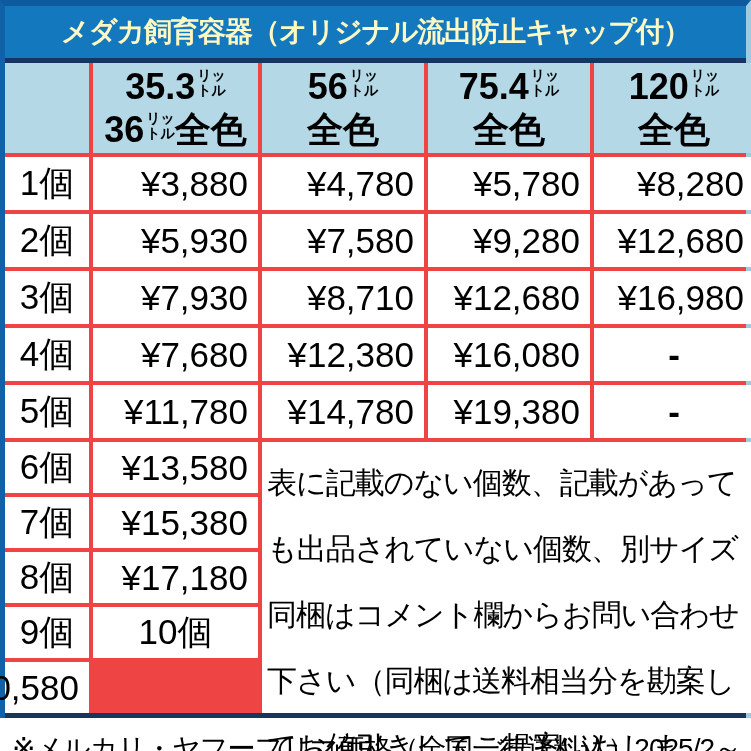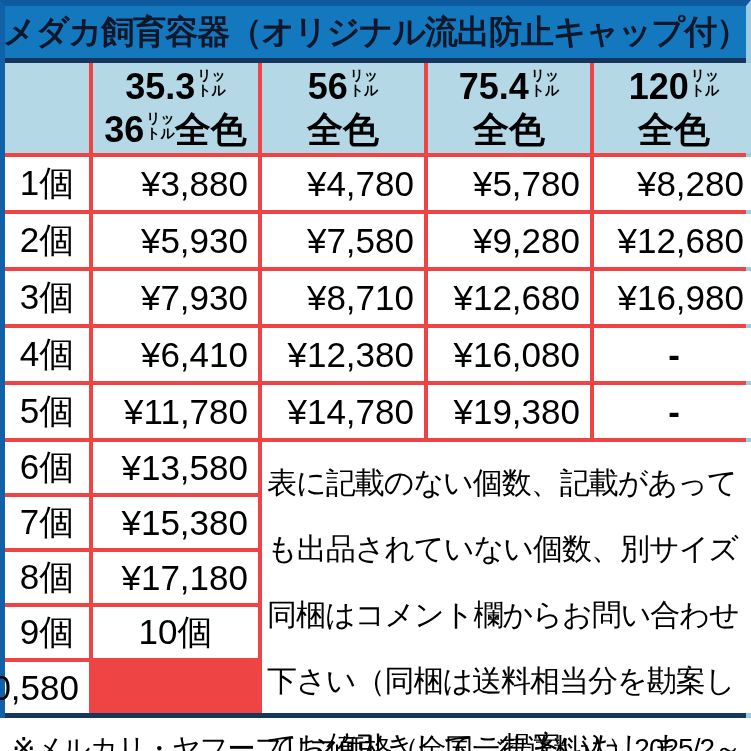--- a/index.html
+++ b/index.html
@@ -12,23 +12,23 @@
   .frame{
     width:741px;
     border-top:6px solid #0d5a9e;
     border-left:5px solid #1061a7;
     border-right:5px solid #9ccbe2;
   }
   .titlebar{
     height:52px;
     background:#1478be;
     border-bottom:5px solid #17365d;
-    color:#0f172a;
+    color:#fef9c3;
     font-weight:bold;
-    font-size:33px;
+    font-size:28px;
     letter-spacing:-1px;
     display:flex;align-items:center;justify-content:center;
     white-space:nowrap;
   }
   .grid{
     display:grid;
     grid-template-columns:84px 165px 162px 162px 160px;
     grid-template-rows:90px repeat(5,53px) repeat(5,51px);
     gap:4px;
     background:#ef4444;           
@@ -154,21 +154,21 @@
     <div class="cell price">¥9,280</div>
     <div class="cell price">¥12,680</div>
 
     <div class="cell qty">3個</div>
     <div class="cell price">¥7,930</div>
     <div class="cell price">¥8,710</div>
     <div class="cell price">¥12,680</div>
     <div class="cell price">¥16,980</div>
 
     <div class="cell qty">4個</div>
-    <div class="cell price">¥6,410</div>
+    <div class="cell price">¥7,680</div>
     <div class="cell price">¥12,380</div>
     <div class="cell price">¥16,080</div>
     <div class="cell dash">-</div>
 
     <div class="cell qty">5個</div>
     <div class="cell price">¥11,780</div>
     <div class="cell price">¥14,780</div>
     <div class="cell price">¥19,380</div>
     <div class="cell dash">-</div>
 

